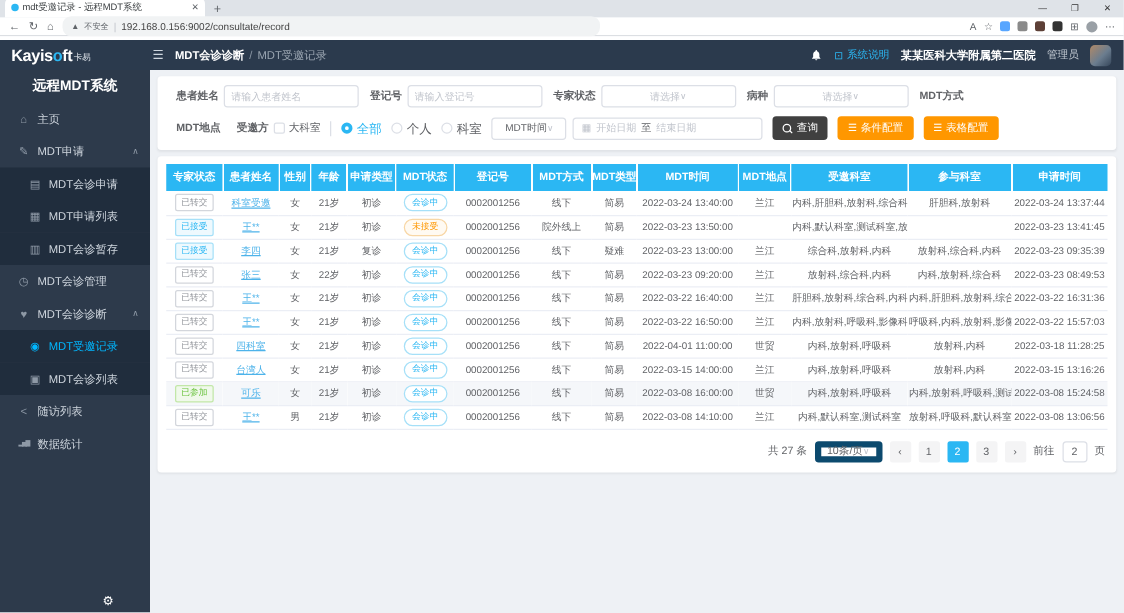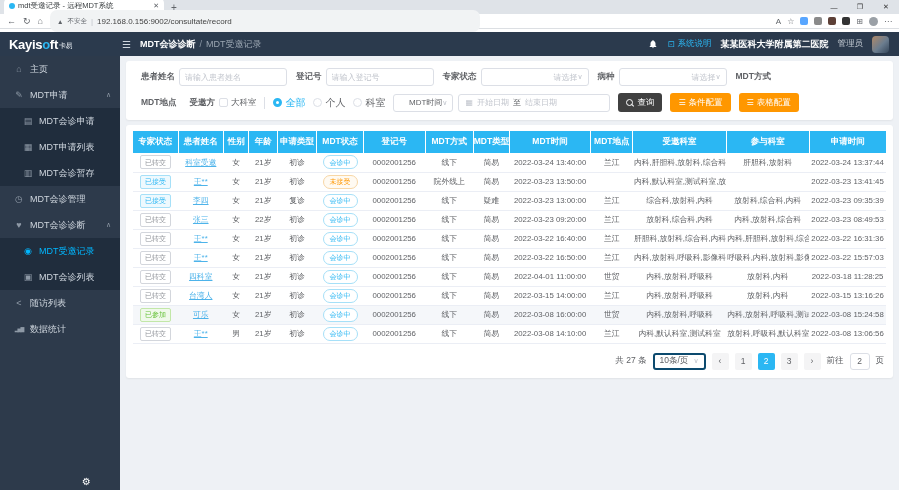--- a/index.html
+++ b/index.html
@@ -9,21 +9,21 @@
   .tabbar { height:14px; background:#dfe3e8; display:flex; align-items:flex-end; padding-left:4px; }
   .tab { height:13px; width:160px; background:#fff; border-radius:5px 5px 0 0; display:flex; align-items:center; gap:3px; padding:8px 5px; }
   .favicon { width:6px; height:6px; border-radius:50%; background:#2bb7f3; flex:none; }
   .tab-title { font-size:7.5px; color:#3c4043; white-space:nowrap; overflow:hidden; flex:1; }
   .tab-close { font-size:7px; color:#5f6368; }
   .newtab { font-size:10px; color:#5f6368; margin-left:7px; line-height:12px; }
   .win-controls { margin-left:auto; display:flex; height:14px; }
   .win-btn { width:26px; font-size:7px; color:#333; display:flex; align-items:center; justify-content:center; }
   .toolbar { height:15px; background:#fff; border-bottom:1px solid #dcdfe3; display:flex; align-items:center; padding:0 7px; gap:7px; }
   .nav-ic { font-size:9px; color:#5f6368; line-height:1; }
-  .address { flex:1; display:flex; align-items:center; gap:4px; font-size:8px; color:#444; background:#f1f3f4; border-radius:7px; height:22px; padding:0 7px; max-width:430px; }
+  .address { flex:1; display:flex; align-items:center; gap:4px; font-size:8px; color:#444; background:#f1f3f4; border-radius:7px; height:16px; padding:0 7px; max-width:430px; }
   .address .warn { font-size:6.5px; color:#5f6368; }
   .address .sep { color:#c0c4cc; }
   .tool-right { display:flex; align-items:center; gap:6px; margin-left:auto; }
   .tool-right .g { font-size:8px; color:#5f6368; }
   .ext { width:8px; height:8px; border-radius:2px; }
   .avatar-mini { width:9px; height:9px; border-radius:50%; background:#9aa0a6; }
   .page-gap { height:3px; background:#fff; }
   
   .app-header { height:24px; background:#2b3a4d; display:flex; align-items:center; }
   .logo { width:120px; flex:none; padding-left:9px; color:#fff; font-weight:bold; font-size:13px; letter-spacing:-.3px; }
@@ -51,21 +51,21 @@
   .gear { position:absolute; bottom:3px; left:82px; color:#fff; font-size:10px; }
   .content { flex:1; display:flex; flex-direction:column; overflow:hidden; }
   
   .card { background:#fff; border-radius:3px; box-shadow:0 1px 2px rgba(0,0,0,.06); }
   .filter-card { margin:5px 6px; padding:7px 6px 1px; }
   .f-row { display:flex; align-items:center; margin-bottom:7px; }
   .f-label { font-size:8.5px; color:#606266; font-weight:bold; margin:0 4px 0 9px; white-space:nowrap; }
   .f-input, .f-select { height:18px; border:1px solid #dcdfe6; border-radius:3px; font-size:8px; background:#fff; }
   .f-input { padding:0 5px; color:#606266; width:108px; font-family:inherit; }
   .f-input::placeholder { color:#c0c4cc; }
-  .f-select { display:flex; align-items:center; justify-content:flex-end; padding:8px 5px; width:108px; }
+  .f-select { display:flex; align-items:center; justify-content:center; padding:8px 5px; width:108px; }
   .f-select .ph { color:#c0c4cc; } .f-select .val { color:#606266; }
   .f-select .dd { color:#c0c4cc; font-size:7px; }
   .chk { width:9px; height:9px; border:1px solid #dcdfe6; border-radius:2px; margin:0 3px 0 0; background:#fff; }
   .chk-label { font-size:8.5px; color:#606266; }
   .vdiv { width:1px; height:12px; background:#dcdfe6; margin:0 8px; }
   .radio { width:9px; height:9px; border-radius:50%; border:1px solid #dcdfe6; margin-right:3px; background:#fff; }
   .radio.on { border:3px solid #2bb7f3; }
   .radio-label { font-size:10px; color:#606266; margin-right:8px; }
   .radio-label.on { color:#2bb7f3; }
   .date-range { display:flex; align-items:center; gap:4px; border:1px solid #dcdfe6; border-radius:3px; height:18px; padding:0 6px; margin-left:5px; width:152px; }
@@ -89,21 +89,21 @@
   .lnk { color:#4db3ea; text-decoration:underline; cursor:pointer; }
   .bdg { display:inline-block; font-size:7px; line-height:1; padding:2.5px 4px; border-radius:2px; border:1px solid; }
   .bdg.gray  { color:#909399; border-color:#d3d6dc; background:#fff; }
   .bdg.cyan  { color:#2bb7f3; border-color:#a6e0f8; background:#eef9fe; }
   .bdg.green { color:#67c23a; border-color:#c2e7a8; background:#f0f9eb; }
   .pill { display:inline-block; font-size:7px; line-height:1; padding:2.5px 6px; border-radius:9px; border:1px solid; }
   .pill.cyan   { color:#2bb7f3; border-color:#a6e0f8; background:#fff; }
   .pill.orange { color:#ff9700; border-color:#f8d7a6; background:#fffaf2; }
   
   .pager { display:flex; justify-content:flex-end; align-items:center; gap:6px; padding:9px 2px 4px; font-size:8.5px; color:#606266; }
-  .psize { border:2px solid #0c4a6e; border-radius:3px; height:17px; padding:0 5px; display:flex; align-items:center; gap:5px; }
+  .psize { border:5px solid #0c4a6e; border-radius:3px; height:17px; padding:0 5px; display:flex; align-items:center; }
   .psize .dd { color:#c0c4cc; font-size:7px; }
   .pbtn { min-width:17px; height:17px; background:#f4f4f5; border-radius:2px; display:flex; align-items:center; justify-content:center; color:#606266; font-size:8.5px; }
   .pbtn.on { background:#2bb7f3; color:#fff; }
   .goto-input { width:20px; height:17px; border:1px solid #dcdfe6; border-radius:3px; text-align:center; font-size:8.5px; color:#606266; font-family:inherit; }
 </style>
 </head>
 <body>
 
 <div class="tabbar">
   <div class="tab">
@@ -160,20 +160,21 @@
       </span>
     <span class="hospital">某某医科大学附属第二医院</span>
     <span class="role">管理员</span>
     <span class="avatar"></span>
   </div>
 </div>
 
 <div class="body-row">
 
   <div class="sidebar">
+    <div class="sb-title">远程MDT系统</div>
     <div class="sb-item">
         <i class="ico">⌂</i>
         <span>主页</span>
       </div>
     <div class="sb-item">
         <i class="ico">✎</i>
         <span>MDT申请</span>
         <span class="caret">∧</span>
       </div>
     <div class="sb-item sb-sub">

